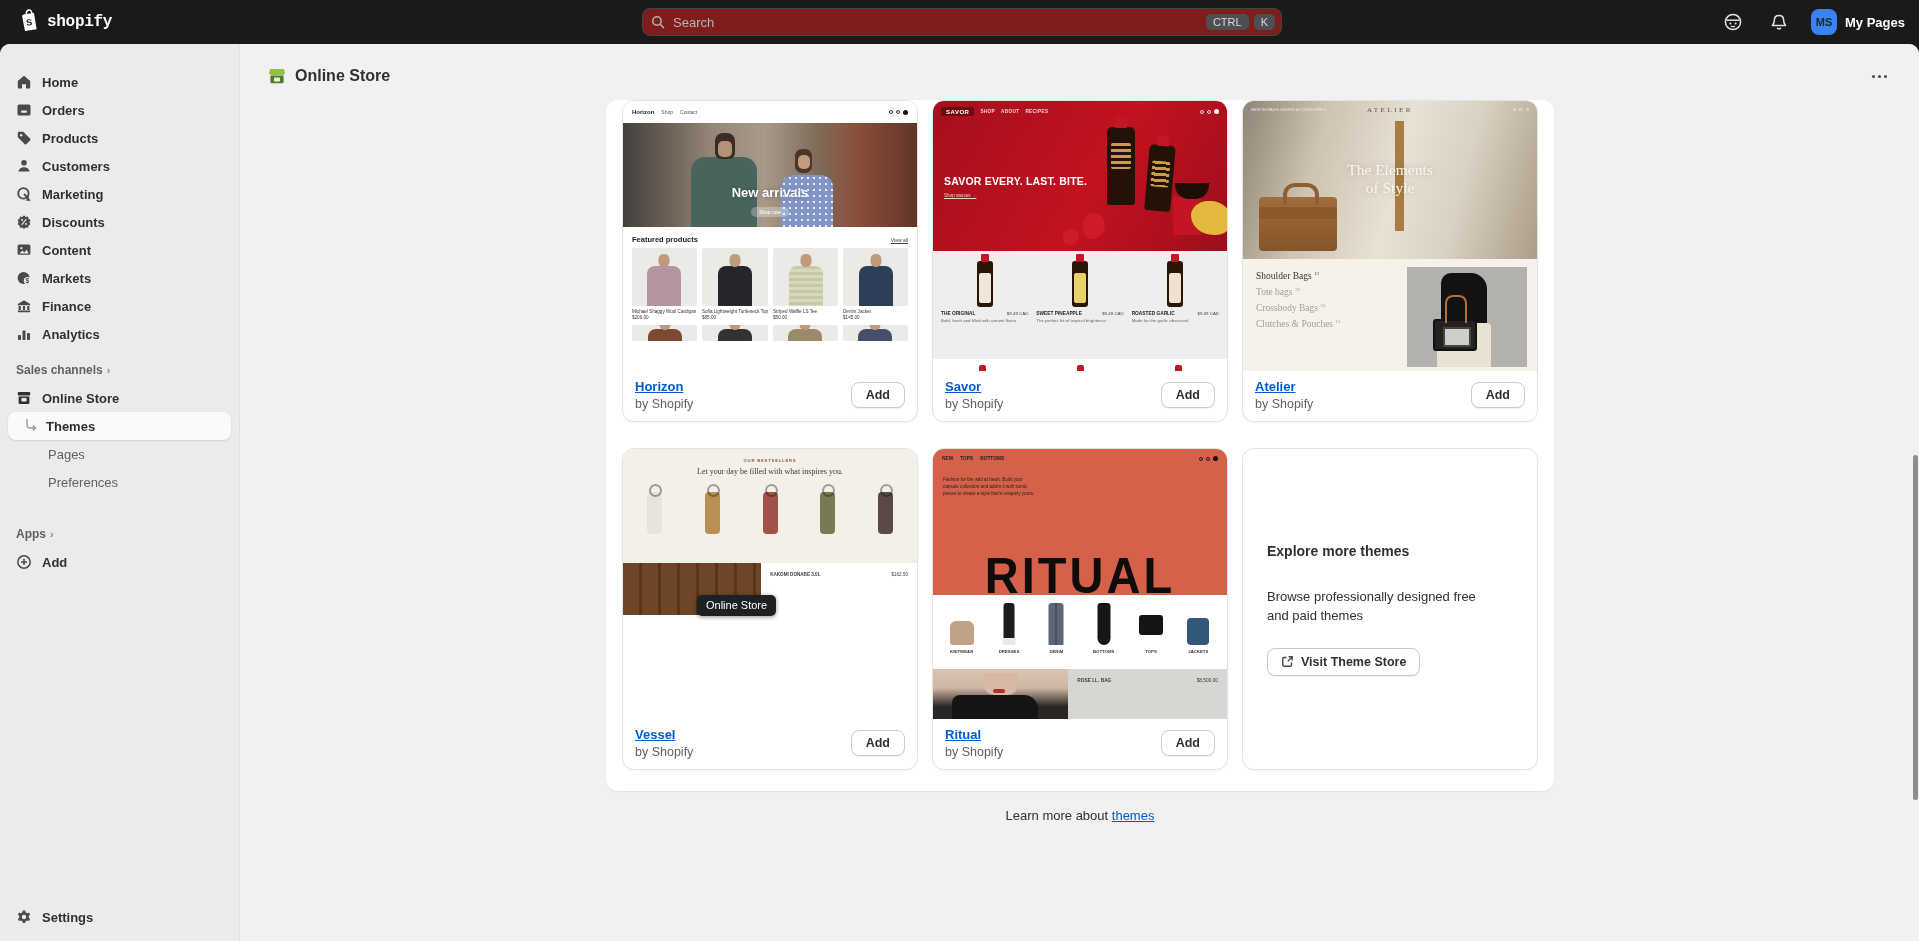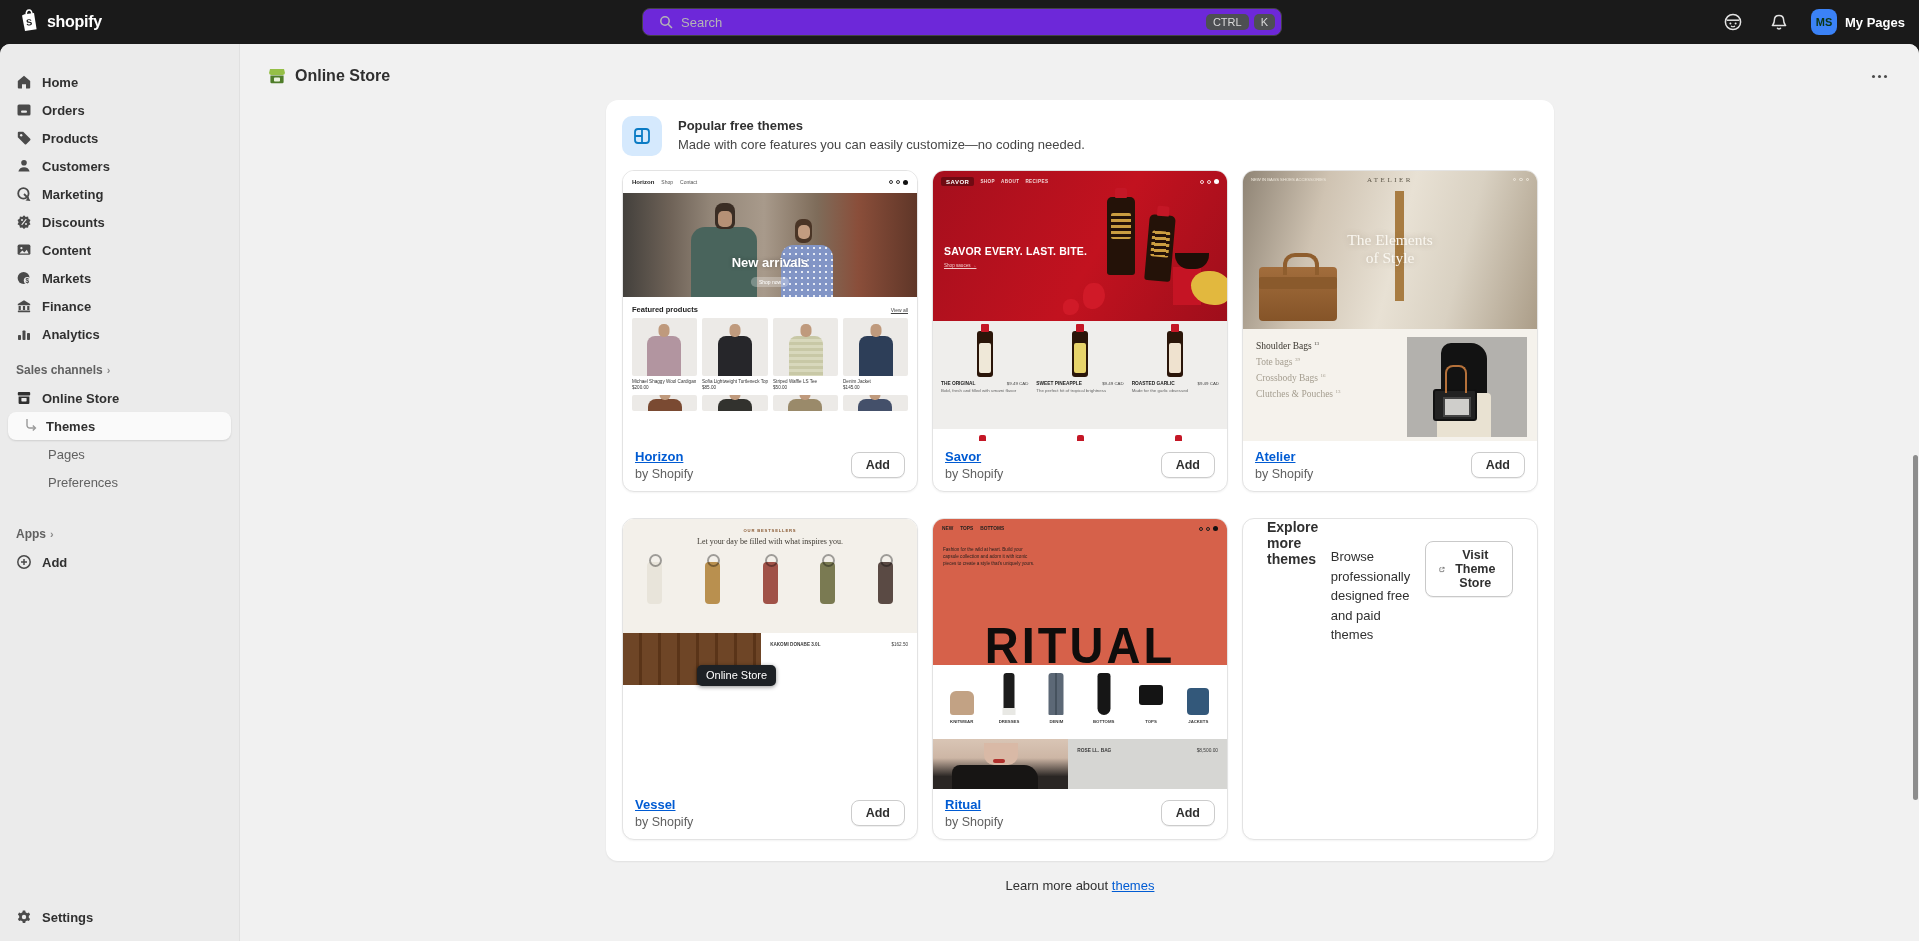--- a/index.html
+++ b/index.html
@@ -2,23 +2,23 @@
 <html><head>
 <meta charset="utf-8">
 <style>
   * { box-sizing: border-box; margin: 0; padding: 0; }
   html,body { width:1919px; height:941px; overflow:hidden; }
   body { font-family:"Liberation Sans",sans-serif; background:#1a1a1a; position:relative; }
 
   
   .topbar { height:44px; background:#1a1a1a; display:flex; align-items:center; position:relative; }
   .logo { display:flex; align-items:center; gap:7px; padding-left:18px; }
-  .logo-word { color:#fff; font-size:16px; font-weight:700; letter-spacing:-.3px; }
+  .logo-word { color:#fff; font-size:16px; font-weight:700; letter-spacing:-.3px;font-family:Liberation Mono, monospace; }
   .search-wrap { position:absolute; left:642px; width:640px; top:8px; height:28px;
-    background:#6d28d9; border:1px solid #434343; border-radius:8px; display:flex; align-items:center; padding:0 6px 0 16px; }
+    background:#7f1d1d; border:1px solid #434343; border-radius:8px; display:flex; align-items:center; padding:0 6px 0 8px; }
   .search-input { flex:1; background:transparent; border:none; outline:none; color:#e3e3e3; font-size:13px; font-family:inherit; }
   .search-input::placeholder { color:#b5b5b5; }
   .kbd { background:#4d4f52; color:#d9d9d9; font-size:11px; border-radius:5px; padding:2px 7px; margin-left:5px; }
   .top-right { position:absolute; right:14px; display:flex; align-items:center; gap:18px; }
   .top-icon-btn { width:28px; height:28px; display:flex; align-items:center; justify-content:center; border-radius:8px; cursor:pointer; }
   .store-btn { display:flex; align-items:center; gap:8px; cursor:pointer; }
   .avatar { width:26px; height:26px; border-radius:8px; background:#3b82f6; color:#0b3513; font-size:11px; font-weight:700; display:flex; align-items:center; justify-content:center; }
   .store-name { color:#fff; font-size:13px; font-weight:700; }
 
   
@@ -174,21 +174,21 @@
   .rt-bottom { height:50px; display:flex; }
   .rt-photo { width:46%; position:relative; background:linear-gradient(180deg,#d9c5b5 0%,#cdb6a5 38%,#2a2624 75%); overflow:hidden; }
   .rt-photo::before { content:""; position:absolute; left:38%; top:4px; width:34px; height:22px; background:#d9b9a6; border-radius:0 0 10px 10px; }
   .rt-photo::after { content:""; position:absolute; left:44%; top:20px; width:12px; height:4px; background:#b0302c; border-radius:3px; }
   .rt-blazer { position:absolute; left:14%; top:26px; width:86px; height:26px; background:#171514; border-radius:8px 14px 0 0; }
   .rt-info { flex:1; background:#d6d6d3; display:flex; align-items:flex-start; padding:9px 9px 0; }
   .rt-pn { font-size:4.8px; font-weight:700; color:#3a3a3a; }
   .rt-pp { margin-left:auto; font-size:4.8px; color:#3a3a3a; }
 
   
-  .explore { display:flex; flex-direction:row; justify-content:center; padding:0 24px; height:100%; }
+  .explore { display:flex; flex-direction:column; justify-content:center; padding:0 24px; height:100%; }
   .explore-title { font-size:14px; font-weight:700; color:#303030; }
   .explore-body { font-size:13px; color:#303030; line-height:1.5; margin-top:28px; width:210px; }
   .visit-btn { margin-top:22px; align-self:flex-start; display:flex; align-items:center; gap:7px; font-size:12.5px; font-weight:600; color:#303030;
     background:#fff; border:1px solid #c9c9c9; border-radius:8px; padding:6px 13px; cursor:pointer; box-shadow:0 1px 0 rgba(0,0,0,.06); font-family:inherit; }
 
   .page-foot { text-align:center; font-size:13px; color:#303030; padding:17px 4px 0; }
   .page-foot a { color:#005bd3; text-decoration:underline; cursor:pointer; }
 
   .scrollbar { position:absolute; right:1px; top:455px; width:5px; height:345px; background:#8d8d8d; border-radius:3px; cursor:pointer; }
 </style>
@@ -386,32 +386,20 @@
         <span>Online Store</span>
       </div>
       <div class="dots-btn">
           <i></i>
           <i></i>
           <i></i>
         </div>
     </div>
 
     <div class="content-card">
-      <div class="banner">
-        <div class="banner-icon">
-          <svg width="20" height="20" viewBox="0 0 20 20">
-              <rect x="3" y="3" width="14" height="14" rx="3" fill="none" stroke="#0a7bc4" stroke-width="1.8"></rect>
-              <path d="M10 3v14M3 10h7" stroke="#0a7bc4" stroke-width="1.8"></path>
-            </svg>
-        </div>
-        <div>
-          <div class="banner-title">Popular free themes</div>
-          <div class="banner-sub">Made with core features you can easily customize—no coding needed.</div>
-        </div>
-      </div>
 
       <div class="themes-grid">
 
         <div class="theme-card">
           <div class="tp">
             <div class="hz-head">
               <span class="hz-brand">Horizon</span>
               <span class="hz-nav">Shop</span>
               <span class="hz-nav">Contact</span>
               <span class="mrow">

